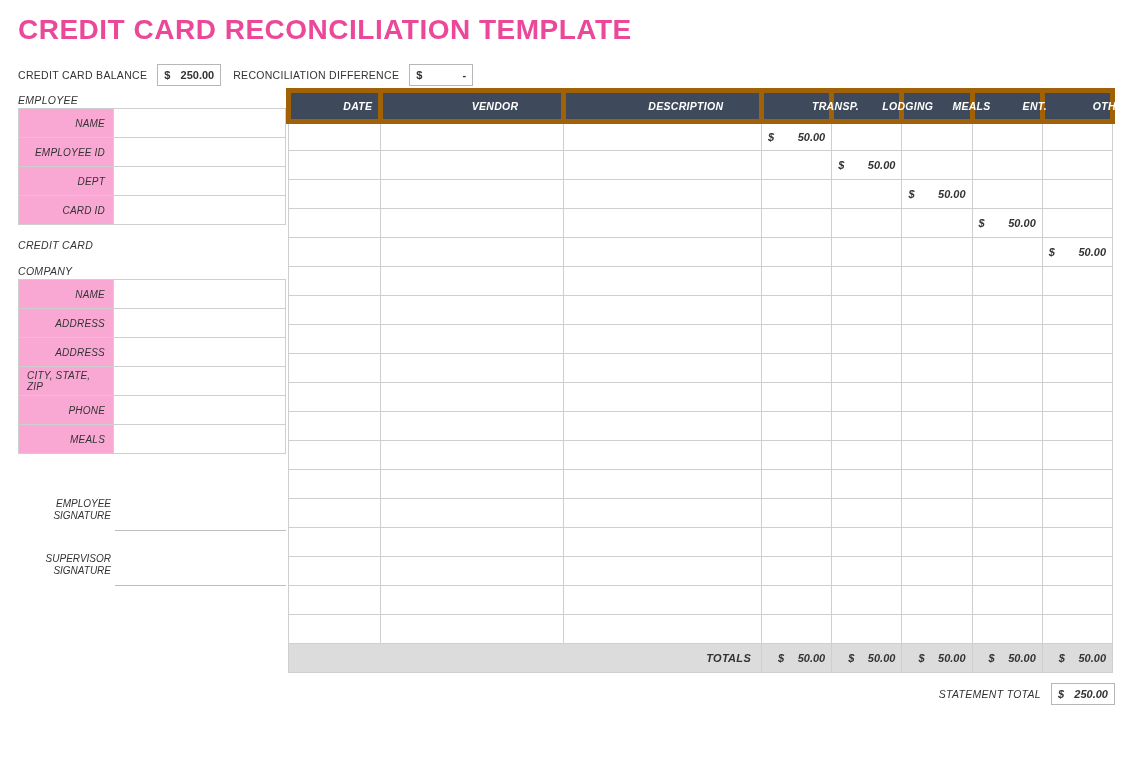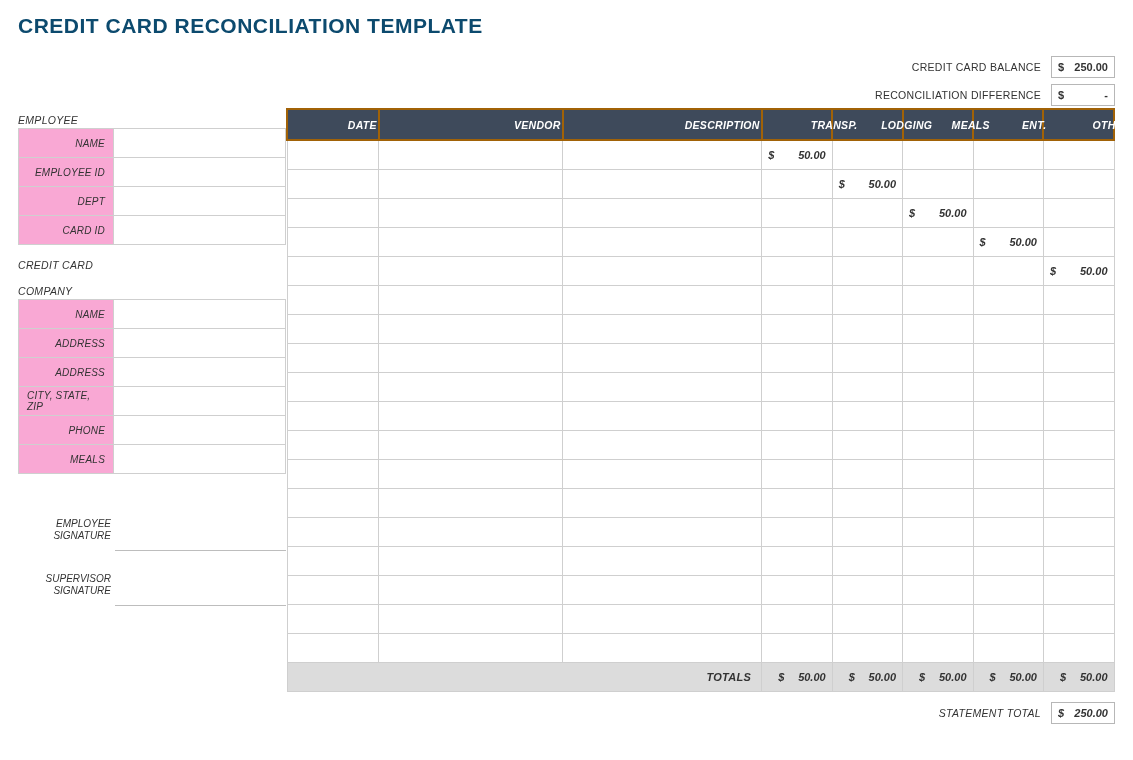--- a/index.html
+++ b/index.html
@@ -8,32 +8,31 @@
     font-family: "Arial Narrow", Arial, sans-serif;
     font-stretch: condensed;
     font-size: 11px;
     color: #333;
     background: #fff;
     width: 1133px;
   }
   .page { padding: 14px 18px 30px 18px; }
 
   .title {
-    font-size: 21px;
+    font-size: 28px;
     letter-spacing: 0.5px;
     font-weight: bold;
-    color: #0c4a6e;
+    color: #ec4899;
   }
 
   .top-summary {
     margin-top: 18px;
     display: flex;
-    flex-direction: column;
     align-items: flex-end;
-    gap: 6px;
+    gap: 12px;
   }
   .summary-row { display:flex; align-items:center; gap:10px; }
   .summary-label { font-size: 10.5px; letter-spacing: .3px; }
   .amount-box {
     border: 1px solid #b7b7b7;
     height: 22px;
     display:flex;
     align-items:center;
     justify-content: space-between;
     padding: 0 6px;
@@ -107,22 +106,22 @@
   .grid col.desc    { width: 195px; }
   .grid col.num     { width: 69px; }
 
   .grid th {
     background:#3e4a5b;
     color:#fff;
     font-weight:bold;
     font-size:10.5px;
     letter-spacing:.3px;
     height:31px;
-    border:2px solid #a16207;
-    text-align:right;
+    border:5px solid #a16207;
+    text-align:center;
     padding-left:48px;
   }
   .grid td {
     border:1px solid #cfcfcf;
     height:29px;
     padding:0 6px;
     font-size:11px;
   }
   .grid td.money {
     font-weight:bold;

